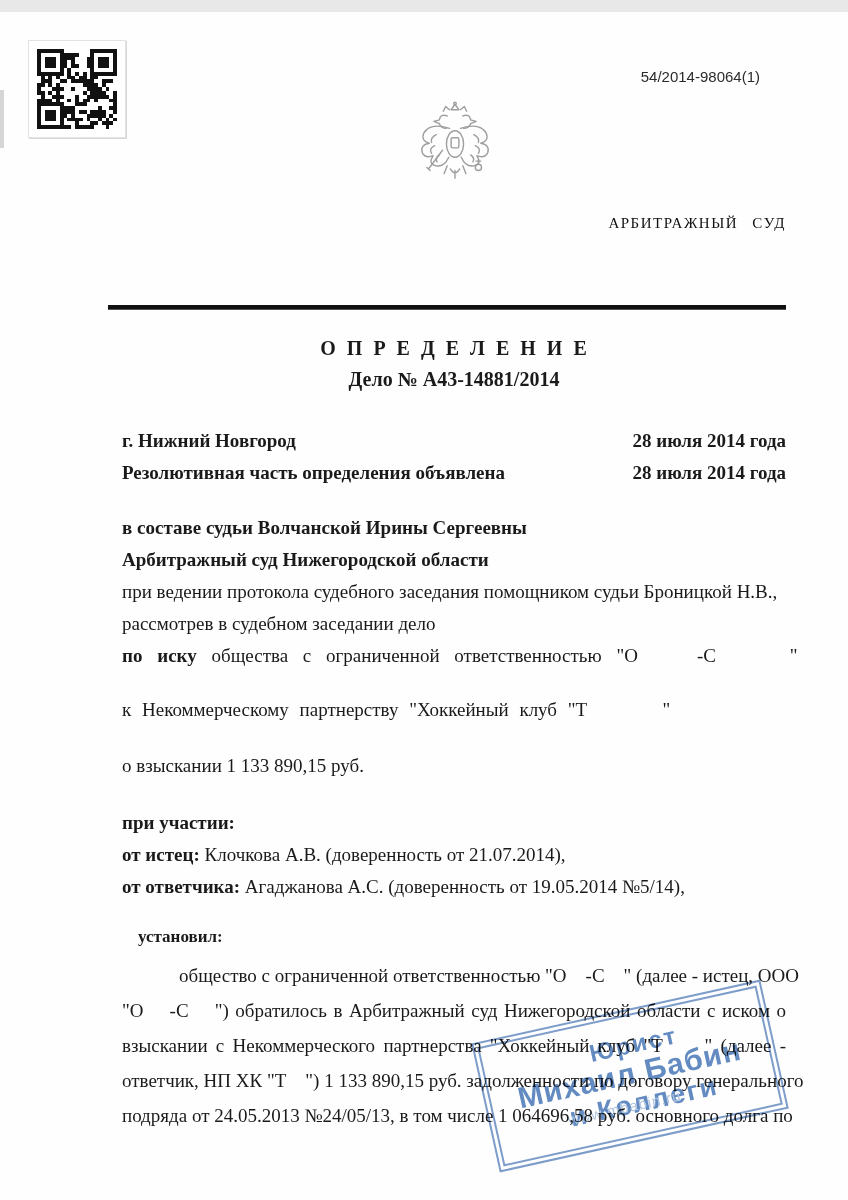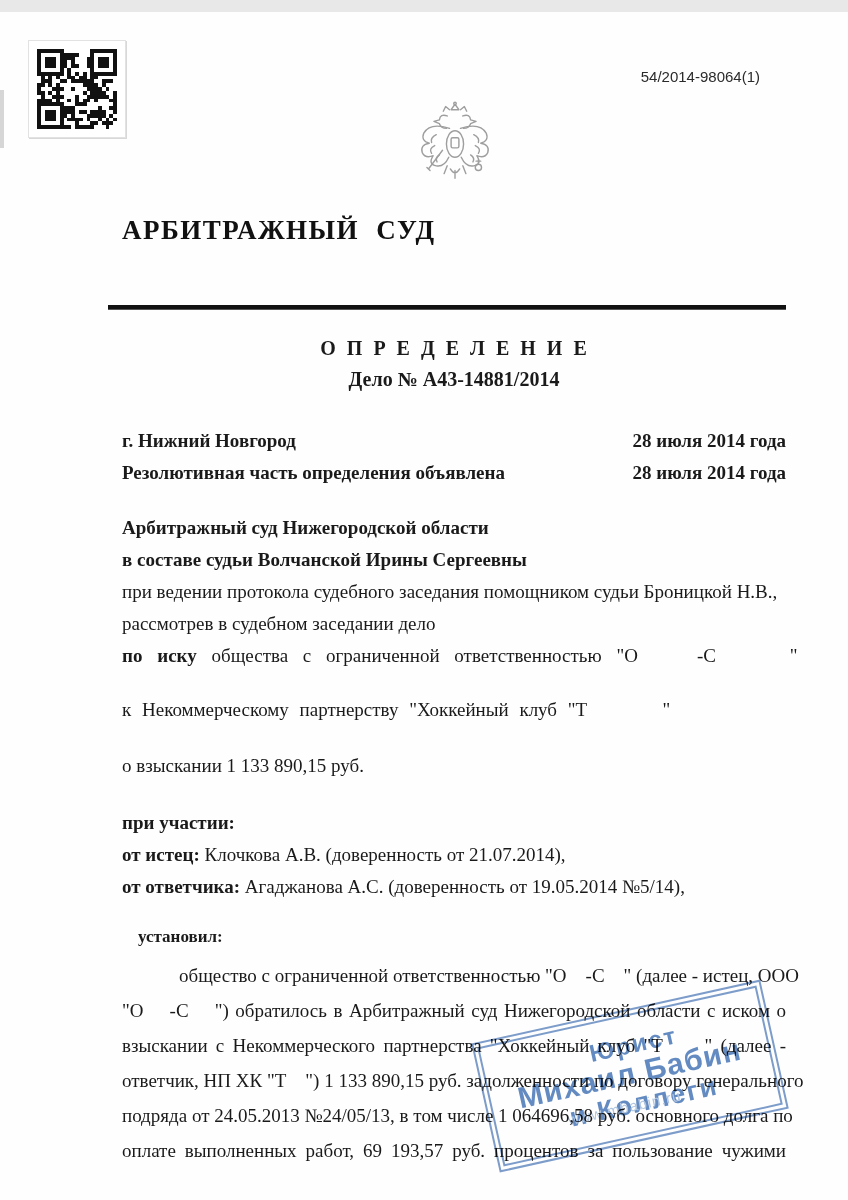--- a/index.html
+++ b/index.html
@@ -12,22 +12,22 @@
   .edge-smudge{position:absolute;left:0;top:78px;width:4px;height:58px;background:#b5b5b5;opacity:.55;}
   
   .qr-wrap{position:absolute;left:28px;top:28px;width:96px;height:96px;background:#fff;
     border:1px solid #e2e2e2;box-shadow:1px 1px 0 #d8d8d8;display:flex;align-items:center;justify-content:center;}
   
   .doc-number{position:absolute;right:88px;top:56px;font-family:"Liberation Sans",sans-serif;
     font-size:15px;color:#2b2b2b;}
   
   .emblem{position:absolute;left:416px;top:88px;width:78px;height:88px;opacity:.85;}
   
-  .court-name{position:absolute;left:122px;width:664px;text-align:left;font-weight:bold;
-    font-size:27px;letter-spacing:1.5px;word-spacing:9px;color:#111;}
+  .court-name{position:absolute;left:122px;width:664px;text-align:right;font-weight:normal;
+    font-size:15px;letter-spacing:1.5px;word-spacing:9px;color:#111;}
   .court-name.l1{top:203px;}
   .court-name.l2{top:232px;}
   .rule{position:absolute;left:108px;top:293px;width:678px;height:4px;background:#111;
     border-bottom:1px solid #555;}
   
   .ruling-title{position:absolute;left:122px;top:325px;width:664px;text-align:center;
     font-weight:bold;font-size:20px;letter-spacing:1px;word-spacing:4px;}
   .case-number{position:absolute;left:122px;top:356px;width:664px;text-align:center;
     font-weight:bold;font-size:20px;}
   
@@ -262,22 +262,22 @@
       <span>г. Нижний Новгород</span>
       <span>28 июля 2014 года</span>
     </div>
     <div class="row">
       <span>Резолютивная часть определения объявлена</span>
       <span>28 июля 2014 года</span>
     </div>
   </div>
 
   <div class="intro">
+    <div class="ln b">в составе судьи Волчанской Ирины Сергеевны</div>
     <div class="ln b">Арбитражный суд Нижегородской области</div>
-    <div class="ln b">в составе судьи Волчанской Ирины Сергеевны</div>
     <div class="ln">при ведении протокола судебного заседания помощником судьи Броницкой Н.В.,</div>
     <div class="ln">рассмотрев в судебном заседании дело</div>
     <div class="ln claim-line">
       <span class="b">по иску</span>
       <span>общества с ограниченной ответственностью "О&nbsp;&nbsp;&nbsp;&nbsp;-С&nbsp;&nbsp;&nbsp;&nbsp;&nbsp;"</span>
     </div>
     <div class="ln defendant-line">к Некоммерческому партнерству "Хоккейный клуб "Т&nbsp;&nbsp;&nbsp;&nbsp;&nbsp;&nbsp;&nbsp;"</div>
     <div class="ln amount-line">о взыскании 1&nbsp;133&nbsp;890,15 руб.</div>
   </div>
 
@@ -294,21 +294,20 @@
   </div>
 
   <div class="established">установил:</div>
 
   <div class="paragraph">
     <div class="par-line indent">общество с ограниченной ответственностью "О&nbsp;&nbsp;&nbsp;&nbsp;-С&nbsp;&nbsp;&nbsp;&nbsp;" (далее - истец, ООО</div>
     <div class="par-line">"О&nbsp;&nbsp;&nbsp;&nbsp;-С&nbsp;&nbsp;&nbsp;&nbsp;") обратилось в Арбитражный суд Нижегородской области с иском о</div>
     <div class="par-line">взыскании с Некоммерческого партнерства "Хоккейный клуб "Т&nbsp;&nbsp;&nbsp;&nbsp;&nbsp;" (далее -</div>
     <div class="par-line">ответчик, НП ХК "Т&nbsp;&nbsp;&nbsp;&nbsp;") 1&nbsp;133&nbsp;890,15 руб. задолженности по договору генерального</div>
     <div class="par-line">подряда от 24.05.2013 №24/05/13, в том числе 1&nbsp;064696,58 руб. основного долга по</div>
-    <div class="par-line">оплате выполненных работ, 69&nbsp;193,57 руб. процентов за пользование чужими</div>
   </div>
 
   <div class="stamp">
     <div class="s1">Юрист</div>
     <div class="s2">Михаил Бабин</div>
     <div class="s3">и Коллеги</div>
     <div class="url">www.mbabin.ru</div>
   </div>
 
 </div>

